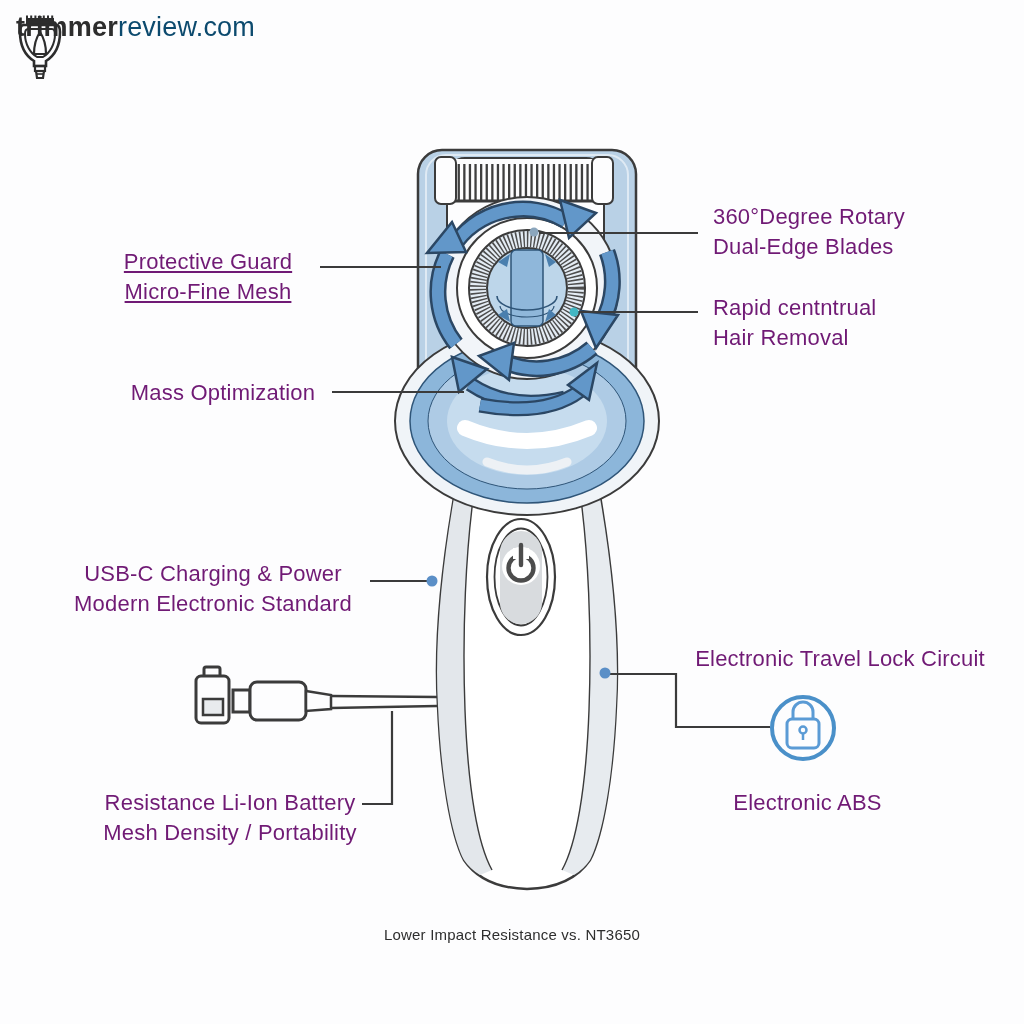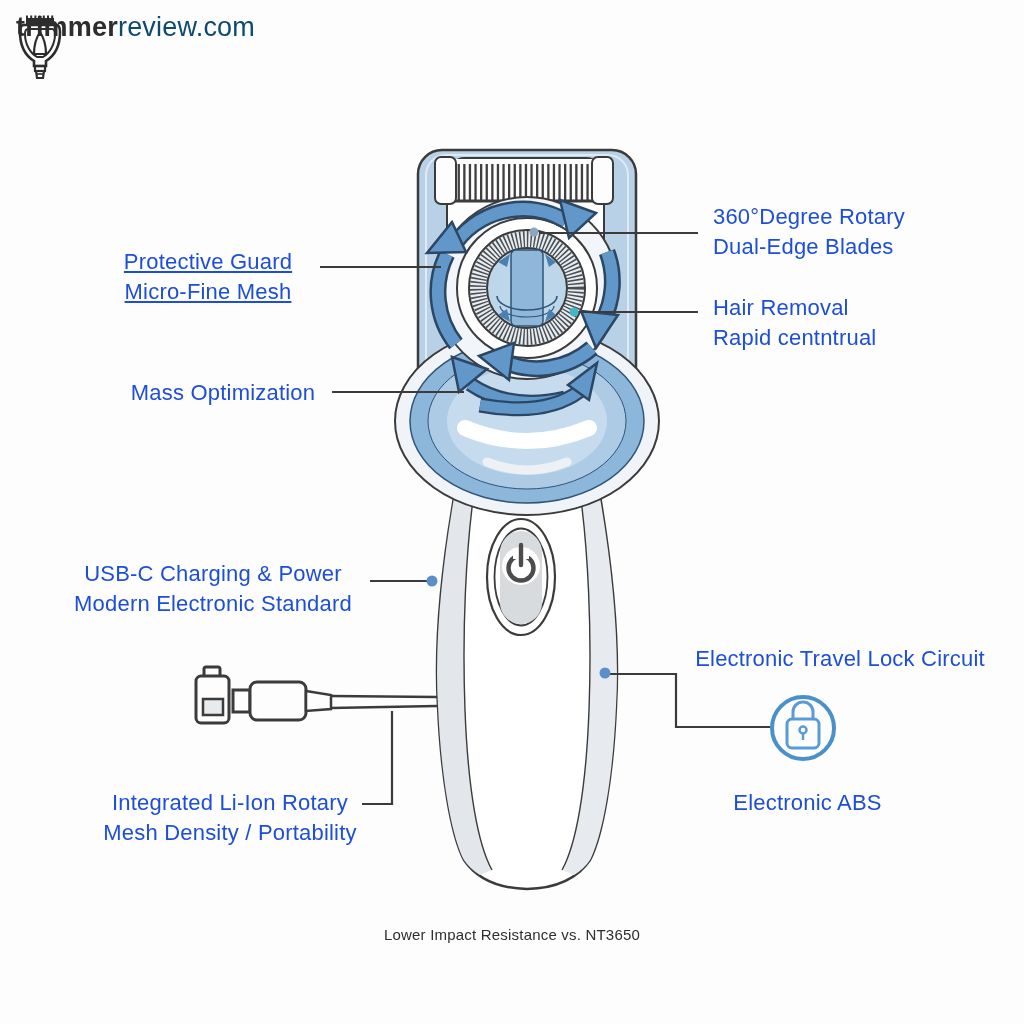--- a/index.html
+++ b/index.html
@@ -4,21 +4,21 @@
 <style>
   html,body{margin:0;padding:0;}
   body{
     width:1024px;height:1024px;position:relative;overflow:hidden;
     background:#fdfdfe;
     font-family:"Liberation Sans","DejaVu Sans",sans-serif;
   }
   #stage{position:absolute;inset:0;}
   svg{position:absolute;left:0;top:0;}
   .lbl{
-    position:absolute;color:#1d4ed8;font-size:22px;line-height:30px;
+    position:absolute;color:#701a75;font-size:22px;line-height:30px;
     letter-spacing:.2px;white-space:nowrap;
   }
   .lbl.center{text-align:center;}
   .lbl div{white-space:nowrap;}
   #logo{
     position:absolute;left:16px;top:12px;display:flex;align-items:center;gap:12px;
   }
   #logo .wordmark{font-size:27px;letter-spacing:.2px;}
   #logo .brand{font-weight:700;color:#2d2d2d;}
   #logo .suffix{font-weight:400;color:#0c4a6e;}
@@ -175,39 +175,39 @@
     <div>Protective Guard</div>
     <div>Micro-Fine Mesh</div>
   </div>
 
   <div class="lbl" style="left:713px;top:202px;">
     <div>360°Degree Rotary</div>
     <div>Dual-Edge Blades</div>
   </div>
 
   <div class="lbl" style="left:713px;top:293px;">
+    <div>Rapid centntrual</div>
     <div>Hair Removal</div>
-    <div>Rapid centntrual</div>
   </div>
 
   <div class="lbl center" style="left:98px;top:378px;width:250px;">
     <div>Mass Optimization</div>
   </div>
 
   <div class="lbl center" style="left:680px;top:644px;width:320px;">
     <div>Electronic Travel Lock Circuit</div>
   </div>
 
   <div class="lbl center" style="left:58px;top:559px;width:310px;">
     <div>USB-C Charging &amp; Power</div>
     <div>Modern Electronic Standard</div>
   </div>
 
   <div class="lbl center" style="left:85px;top:788px;width:290px;">
-    <div>Integrated Li-Ion Rotary</div>
+    <div>Resistance Li-Ion Battery</div>
     <div>Mesh Density / Portability</div>
   </div>
 
   <div class="lbl center" style="left:715px;top:788px;width:185px;">
     <div>Electronic ABS</div>
   </div>
 
   <div class="lbl center" id="caption" style="left:262px;top:920px;width:500px;">
     <div>Lower Impact Resistance vs. NT3650</div>
   </div>

